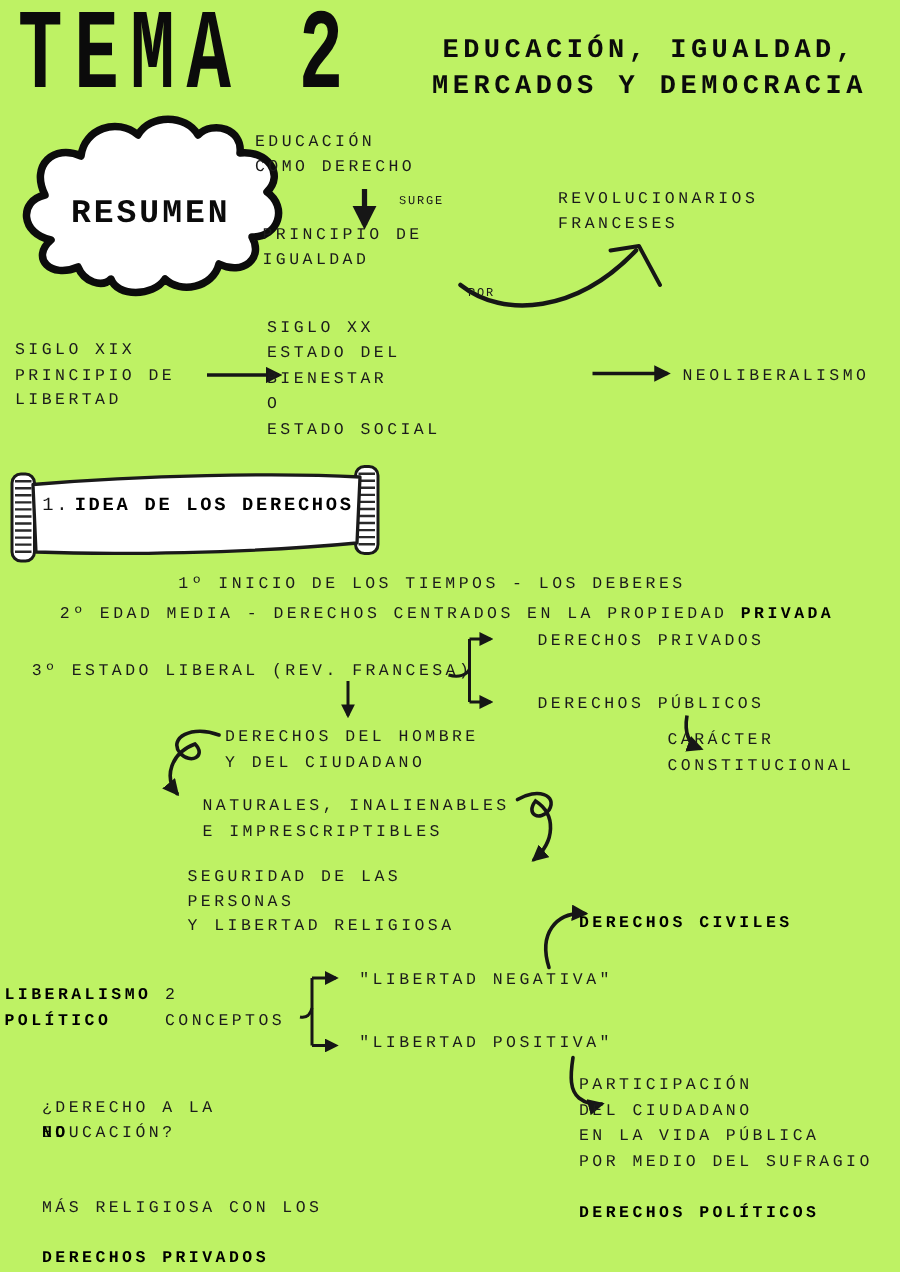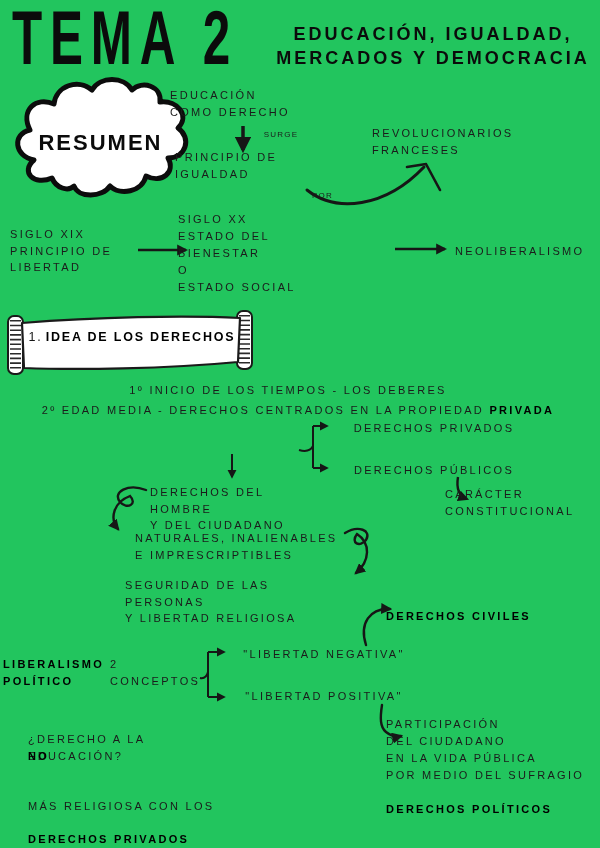--- a/index.html
+++ b/index.html
@@ -1,19 +1,19 @@
 <!DOCTYPE html>
 <html><head>
 <meta charset="utf-8">
 <style>
   html,body{margin:0;padding:0;background:#888;}
   .page{
     position:relative;width:600px;height:848px;margin:0 auto;
-    background:#22c55e;overflow:hidden;
-    font-family:Liberation Sans, sans-serif;color:#151515;
+    background:#bef264;overflow:hidden;
+    font-family:Liberation Mono, monospace;color:#151515;
   }
   .art{position:absolute;left:0;top:0;width:600px;height:848px;}
   .t{
     position:absolute;font-size:11px;letter-spacing:2.3px;line-height:1.5;
     white-space:pre-line;text-align:left;color:#1b1b1b;
   }
   .t-left{text-align:center;}
   .b{font-weight:bold;color:#000;}
   .page-title{
     position:absolute;left:12px;top:0;font-size:76px;font-weight:bold;
@@ -118,20 +118,21 @@
 O
 ESTADO SOCIAL</div>
   <div class="t" style="left:455px;top:243px;width:145px;">NEOLIBERALISMO</div>
 
   <div class="banner-text">
     <span class="num">1.</span><span class="b">IDEA DE LOS DERECHOS</span>
   </div>
 
   <div class="t t-left" style="left:8px;top:382px;width:560px;">1º INICIO DE LOS TIEMPOS - LOS DEBERES</div>
   <div class="t t-left" style="left:8px;top:402px;width:580px;"><span>2º EDAD MEDIA - DERECHOS CENTRADOS EN LA PROPIEDAD </span><span class="b">PRIVADA</span></div>
+  <div class="t t-left" style="left:8px;top:440px;width:320px;">3º ESTADO LIBERAL (REV. FRANCESA)</div>
 
   <div class="t t-left" style="left:334px;top:420px;width:200px;">DERECHOS PRIVADOS</div>
   <div class="t t-left" style="left:334px;top:462px;width:200px;">DERECHOS PÚBLICOS</div>
   <div class="t" style="left:445px;top:486px;width:152px;">CARÁCTER
 CONSTITUCIONAL</div>
 
   <div class="t" style="left:150px;top:484px;width:170px;">DERECHOS DEL HOMBRE
 Y DEL CIUDADANO</div>
   <div class="t" style="left:135px;top:530px;width:210px;">NATURALES, INALIENABLES
 E IMPRESCRIPTIBLES</div>

